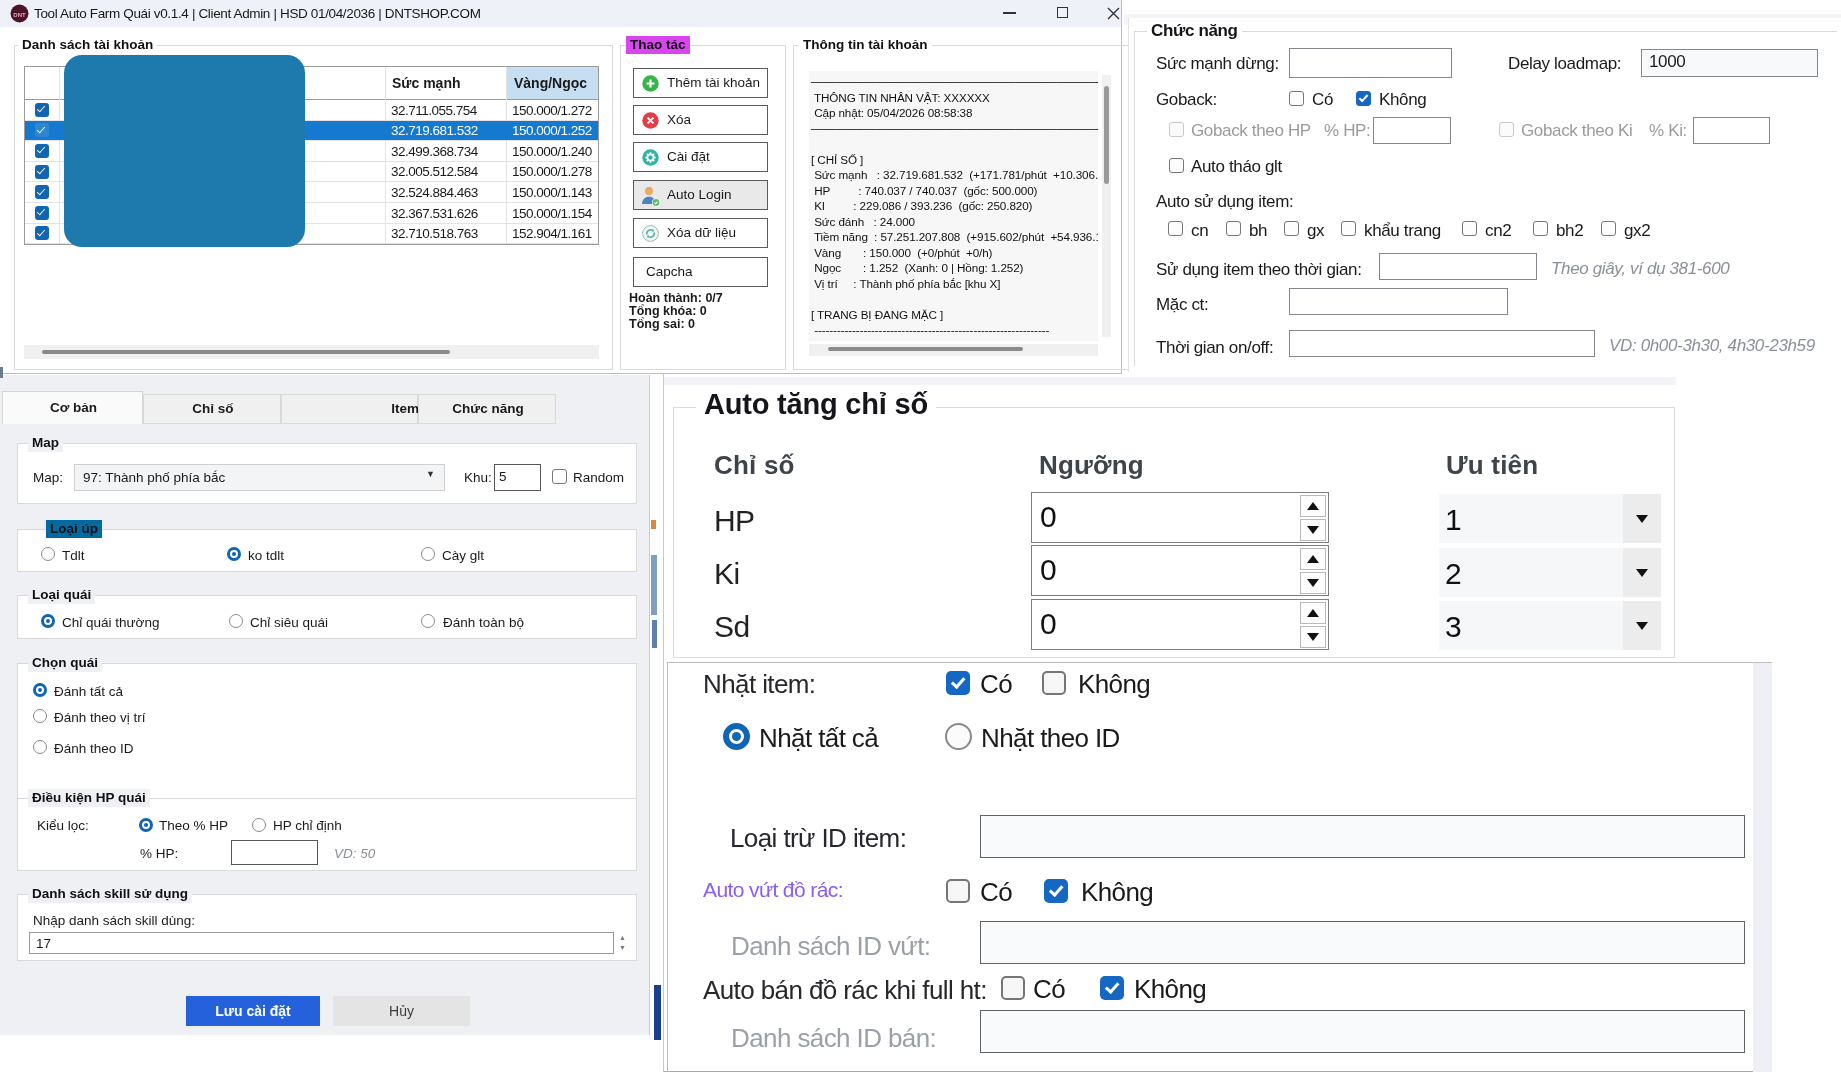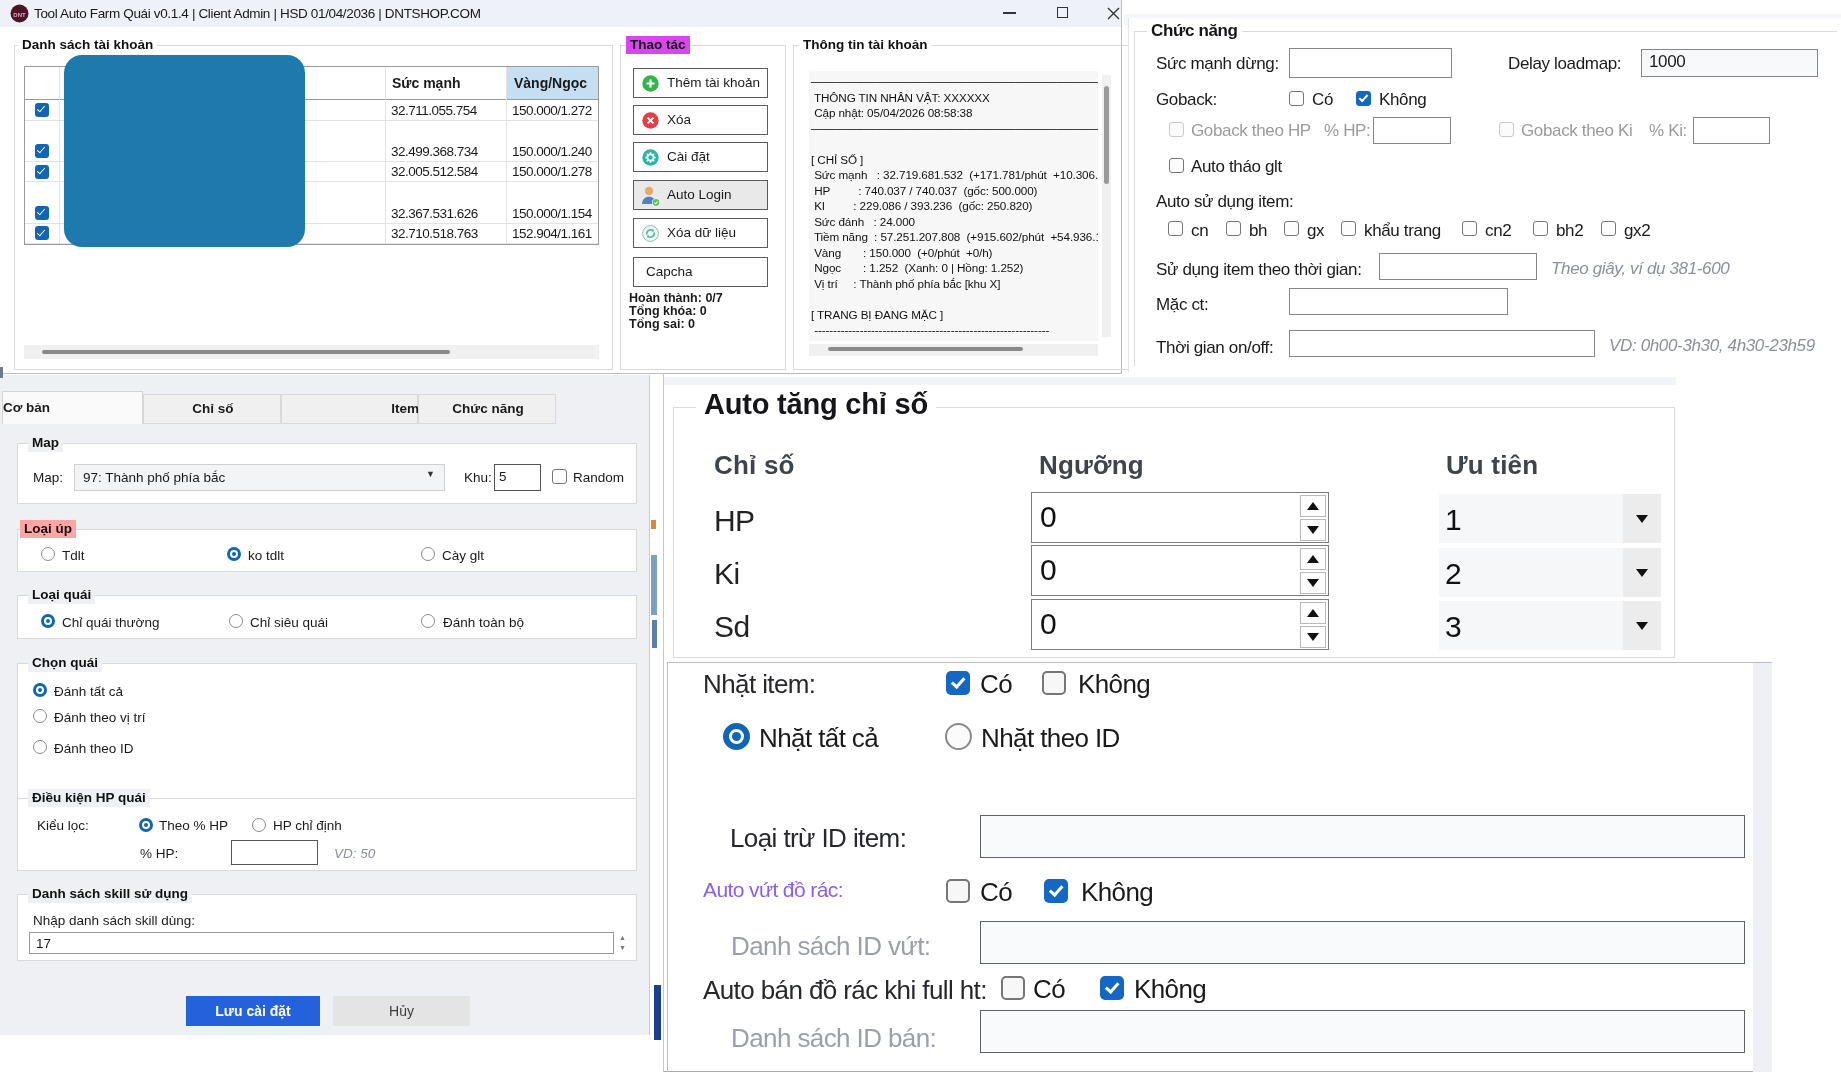--- a/index.html
+++ b/index.html
@@ -58,35 +58,51 @@
     <div class="abs" style="left:360px;top:0;width:1px;height:177px;background:#e3e3e3"></div>
     <div class="abs" style="left:481px;top:0;width:1px;height:177px;background:#e3e3e3"></div>
     <div class="abs" style="left:0;top:33.0px;width:573px;height:20.6px;border-bottom:1px solid #e3e3e3">
     <div class="abs" style="left:10px;top:2.8px;width:14px;height:14px;background:#1265b3;border-radius:3px">
             <div class="abs" style="left:4px;top:1.5px;width:4px;height:8px;border:solid #fff;border-width:0 1.6px 1.6px 0;transform:rotate(42deg)"></div>
           </div>
     <div class="abs" style="left:30px;top:2.5px;font-size:13.5px"></div>
     <div class="abs" style="left:366px;top:2.5px;font-size:13.5px;letter-spacing:-0.5px">32.711.055.754</div>
     <div class="abs" style="left:487px;top:2.5px;font-size:13.5px;letter-spacing:-0.5px">150.000/1.272</div>
     </div>
+    <div class="abs" style="left:0;top:53.6px;width:573px;height:20.6px;background:#1579d0;color:#fff;border-bottom:1px solid #e3e3e3">
+    <div class="abs" style="left:10px;top:2.8px;width:14px;height:14px;background:#2f87cf;border-radius:3px">
+            <div class="abs" style="left:4px;top:1.5px;width:4px;height:8px;border:solid #fff;border-width:0 1.6px 1.6px 0;transform:rotate(42deg)"></div>
+          </div>
+    <div class="abs" style="left:30px;top:2.5px;font-size:13.5px"></div>
+    <div class="abs" style="left:366px;top:2.5px;font-size:13.5px;letter-spacing:-0.5px">32.719.681.532</div>
+    <div class="abs" style="left:487px;top:2.5px;font-size:13.5px;letter-spacing:-0.5px">150.000/1.252</div>
+    </div>
     <div class="abs" style="left:0;top:74.2px;width:573px;height:20.6px;border-bottom:1px solid #e3e3e3">
     <div class="abs" style="left:10px;top:2.8px;width:14px;height:14px;background:#1265b3;border-radius:3px">
             <div class="abs" style="left:4px;top:1.5px;width:4px;height:8px;border:solid #fff;border-width:0 1.6px 1.6px 0;transform:rotate(42deg)"></div>
           </div>
     <div class="abs" style="left:30px;top:2.5px;font-size:13.5px"></div>
     <div class="abs" style="left:366px;top:2.5px;font-size:13.5px;letter-spacing:-0.5px">32.499.368.734</div>
     <div class="abs" style="left:487px;top:2.5px;font-size:13.5px;letter-spacing:-0.5px">150.000/1.240</div>
     </div>
     <div class="abs" style="left:0;top:94.8px;width:573px;height:20.6px;border-bottom:1px solid #e3e3e3">
     <div class="abs" style="left:10px;top:2.8px;width:14px;height:14px;background:#1265b3;border-radius:3px">
             <div class="abs" style="left:4px;top:1.5px;width:4px;height:8px;border:solid #fff;border-width:0 1.6px 1.6px 0;transform:rotate(42deg)"></div>
           </div>
     <div class="abs" style="left:30px;top:2.5px;font-size:13.5px"></div>
     <div class="abs" style="left:366px;top:2.5px;font-size:13.5px;letter-spacing:-0.5px">32.005.512.584</div>
     <div class="abs" style="left:487px;top:2.5px;font-size:13.5px;letter-spacing:-0.5px">150.000/1.278</div>
+    </div>
+    <div class="abs" style="left:0;top:115.4px;width:573px;height:20.6px;border-bottom:1px solid #e3e3e3">
+    <div class="abs" style="left:10px;top:2.8px;width:14px;height:14px;background:#1265b3;border-radius:3px">
+            <div class="abs" style="left:4px;top:1.5px;width:4px;height:8px;border:solid #fff;border-width:0 1.6px 1.6px 0;transform:rotate(42deg)"></div>
+          </div>
+    <div class="abs" style="left:30px;top:2.5px;font-size:13.5px"></div>
+    <div class="abs" style="left:366px;top:2.5px;font-size:13.5px;letter-spacing:-0.5px">32.524.884.463</div>
+    <div class="abs" style="left:487px;top:2.5px;font-size:13.5px;letter-spacing:-0.5px">150.000/1.143</div>
     </div>
     <div class="abs" style="left:0;top:136.0px;width:573px;height:20.6px;border-bottom:1px solid #e3e3e3">
     <div class="abs" style="left:10px;top:2.8px;width:14px;height:14px;background:#1265b3;border-radius:3px">
             <div class="abs" style="left:4px;top:1.5px;width:4px;height:8px;border:solid #fff;border-width:0 1.6px 1.6px 0;transform:rotate(42deg)"></div>
           </div>
     <div class="abs" style="left:30px;top:2.5px;font-size:13.5px"></div>
     <div class="abs" style="left:366px;top:2.5px;font-size:13.5px;letter-spacing:-0.5px">32.367.531.626</div>
     <div class="abs" style="left:487px;top:2.5px;font-size:13.5px;letter-spacing:-0.5px">150.000/1.154</div>
     </div>
     <div class="abs" style="left:0;top:156.6px;width:573px;height:20.6px;border-bottom:1px solid #e3e3e3">
@@ -231,21 +247,21 @@
   <div class="abs" style="left:422px;top:241px;color:#8a8f98;font-style:italic">Theo giây, ví dụ 381-600</div>
   <div class="abs" style="left:27px;top:277px">Mặc ct:</div>
   <div class="inp" style="left:160px;top:270px;width:219px;height:27px"></div>
   <div class="abs" style="left:27px;top:320px">Thời gian on/off:</div>
   <div class="inp" style="left:160px;top:312px;width:306px;height:27px"></div>
   <div class="abs" style="left:480px;top:318px;color:#8a8f98;font-style:italic">VD: 0h00-3h30, 4h30-23h59</div>
 </div>
 
 <div class="abs" id="blwin" style="left:0;top:375px;width:650px;height:660px;background:#eef0f4;border-right:1px solid #c9cbce;font-size:13.5px">
   <div class="abs" style="left:2px;top:16px;width:141px;height:33px;background:#fafafa;border:1px solid #d4d4d4;border-bottom:none">
-        <div class="abs" style="left:0;top:8px;width:141px;font-weight:700;font-size:13.5px">Cơ bản</div>
+        <div class="abs" style="left:0;top:8px;width:141px;text-align:center;font-weight:700;font-size:13.5px">Cơ bản</div>
       </div>
   <div class="abs" style="left:143px;top:19px;width:138px;height:30px;background:#f0f0f1;border:1px solid #d9d9d9">
         <div class="abs" style="left:0;top:6px;width:138px;text-align:center;font-weight:700;font-size:13.5px">Chỉ số</div>
       </div>
   <div class="abs" style="left:281px;top:19px;width:137px;height:30px;background:#f0f0f1;border:1px solid #d9d9d9">
         <div class="abs" style="left:0;top:6px;width:137px;text-align:right;font-weight:700;font-size:13.5px">Item</div>
       </div>
   <div class="abs" style="left:418px;top:19px;width:138px;height:30px;background:#f0f0f1;border:1px solid #d9d9d9">
         <div class="abs" style="left:0;top:6px;width:138px;text-align:center;font-weight:700;font-size:13.5px">Chức năng</div>
       </div>
@@ -259,21 +275,21 @@
         <span class="abs" style="right:9px;top:4px;font-size:9px;color:#333">▼</span>
       </div>
   <div class="lbl" style="left:464px;top:95px">Khu:</div>
   <div class="inp" style="left:494px;top:89px;width:47px;height:27px;border-width:1.6px;border-color:#555">
         <span class="abs" style="left:4px;top:4px;font-size:13.5px">5</span>
       </div>
   <div class="cb" style="left:552px;top:94px"></div>
       <div class="lbl" style="left:573px;top:95px">Random</div>
 
   <div class="gb" style="left:17px;top:154px;width:620px;height:43px;background:#fff">
-        <span class="gb-label" style="background:#fca5a5;left:2px">Loại úp</span>
+        <span class="gb-label" style="background:#0369a1;left:28px">Loại úp</span>
       </div>
   <div class="rd" style="left:41px;top:172px"></div>
       <div class="lbl" style="left:62px;top:173px">Tdlt</div>
   <div class="rd on" style="left:227px;top:172px"></div>
       <div class="lbl" style="left:248px;top:173px">ko tdlt</div>
   <div class="rd" style="left:421px;top:172px"></div>
       <div class="lbl" style="left:442px;top:173px">Cày glt</div>
 
   <div class="gb" style="left:17px;top:220px;width:620px;height:44px;background:#fff">
         <span class="gb-label" style="background:#eef0f4;left:10px">Loại quái</span>

